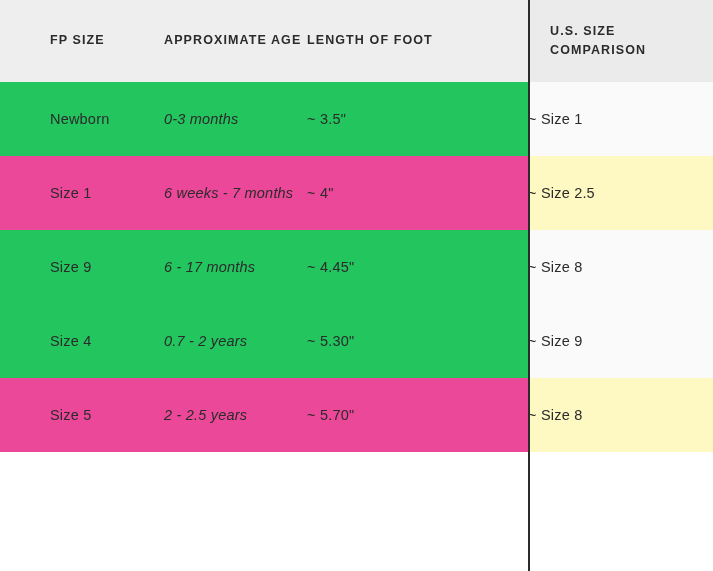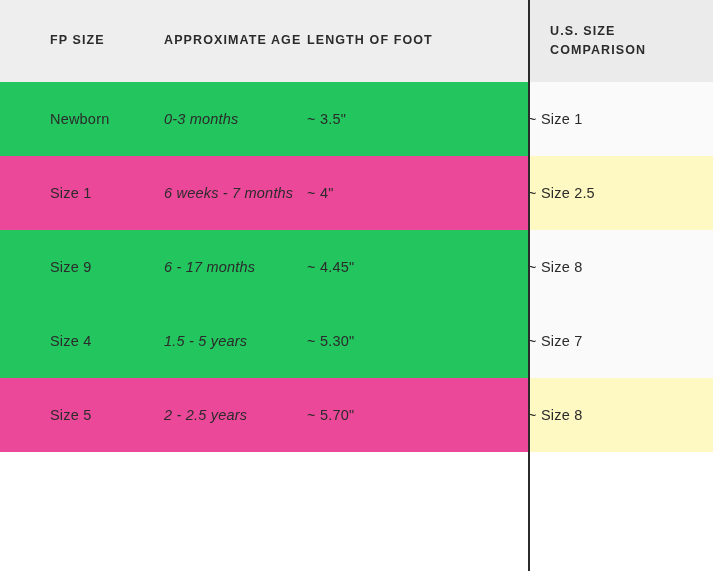--- a/index.html
+++ b/index.html
@@ -116,23 +116,23 @@
         <td class="t3">~ Size 2.5</td>
       </tr>
       <tr class="even">
         <td class="t0">Size 9</td>
         <td class="t1">6 - 17 months</td>
         <td class="t2">~ 4.45"</td>
         <td class="t3">~ Size 8</td>
       </tr>
       <tr class="even">
         <td class="t0">Size 4</td>
-        <td class="t1">1.5 - 5 years</td>
+        <td class="t1">0.7 - 2 years</td>
         <td class="t2">~ 5.30"</td>
-        <td class="t3">~ Size 7</td>
+        <td class="t3">~ Size 9</td>
       </tr>
       <tr class="odd">
         <td class="t0">Size 5</td>
         <td class="t1">2 - 2.5 years</td>
         <td class="t2">~ 5.70"</td>
         <td class="t3">~ Size 8</td>
       </tr>
     </tbody>
   </table>
 

